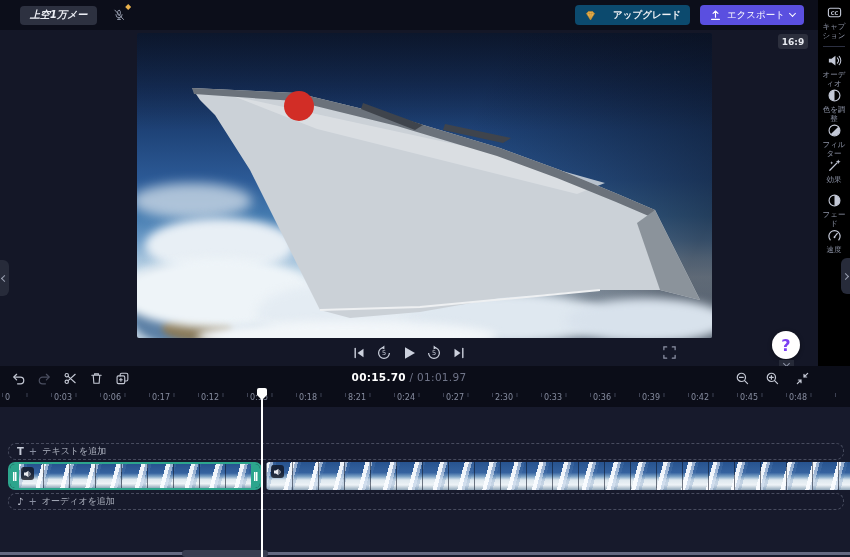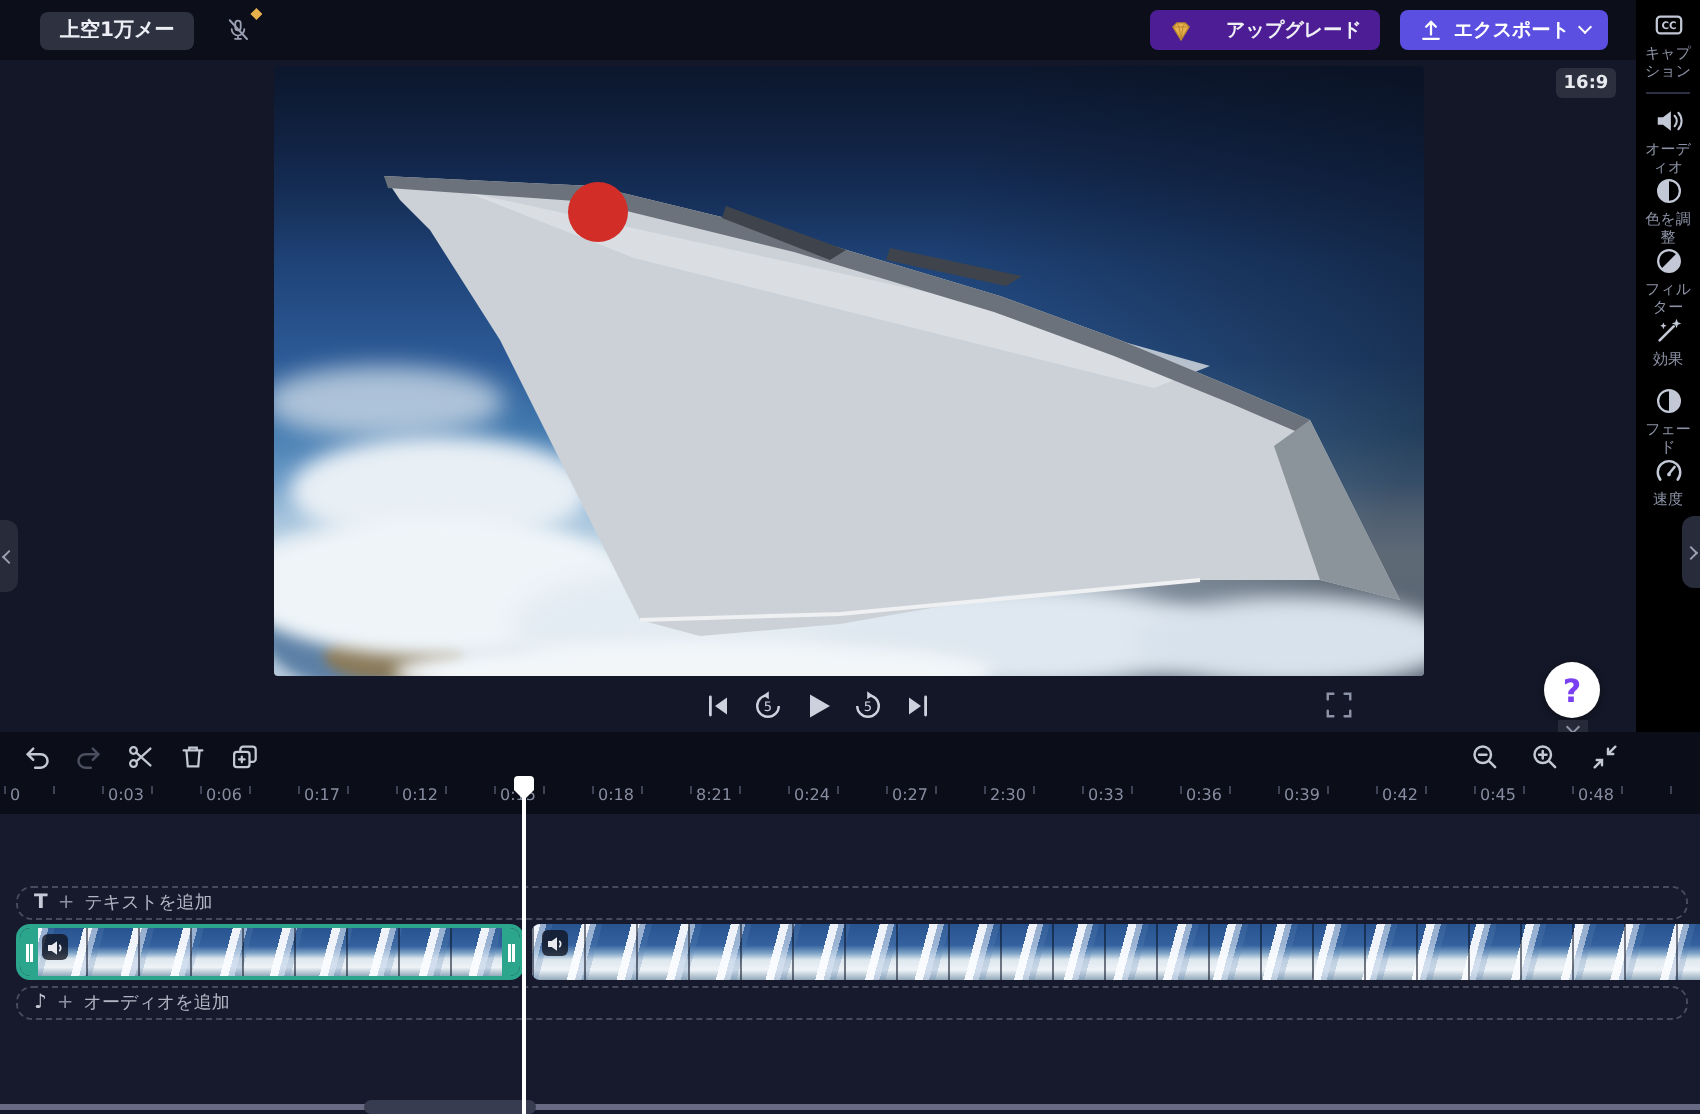--- a/index.html
+++ b/index.html
@@ -1,26 +1,26 @@
 <!DOCTYPE html>
 <html><head>
 <meta charset="utf-8">
 <style>
   html,body{margin:0;padding:0;background:#0c0e1a;}
   *{box-sizing:border-box;font-family:"DejaVu Sans","Liberation Sans",sans-serif;}
   .app{position:relative;width:850px;height:557px;background:#0c0e1a;overflow:hidden;color:#e8eaf0;user-select:none;}
 
   
   .topbar{position:absolute;left:0;top:0;width:818px;height:30px;display:flex;align-items:center;padding:0 14px 0 20px;gap:10px;background:#0c0e1a;z-index:5;}
-  .title-btn{height:19px;padding:0 10px;border:none;border-radius:4px;background:#2d3140;color:#eceef4;font-size:10px;font-weight:bold;display:flex;align-items:center;cursor:pointer;}
+  .title-btn{height:19px;padding:0 10px;border:none;border-radius:4px;background:#2d3140;color:#eceef4;font-size:10px;font-weight:bold;display:flex;align-items:center;cursor:pointer;font-style:italic;}
   .mic-btn{position:relative;width:24px;height:22px;background:transparent;border:none;color:#9aa0b2;display:flex;align-items:center;justify-content:center;cursor:pointer;}
   .badge-dot{position:absolute;right:0;top:0;width:6px;height:6px;background:#e9b14d;clip-path:polygon(50% 0,100% 50%,50% 100%,0 50%);}
   .spacer{flex:1;}
-  .upgrade-btn{height:20px;padding:0 9px;border:none;border-radius:4px;background:#4c1d95;color:#f0f1f5;font-size:9.5px;font-weight:bold;display:flex;align-items:center;gap:16px;cursor:pointer;}
-  .export-btn{height:20px;padding:0 9px;border:none;border-radius:4px;background:#5a4fe0;color:#fff;font-size:9.5px;font-weight:bold;display:flex;align-items:center;gap:5px;cursor:pointer;}
+  .upgrade-btn{height:20px;padding:0 9px;border:none;border-radius:4px;background:#0c4a6e;color:#f0f1f5;font-size:9.5px;font-weight:bold;display:flex;align-items:center;gap:16px;cursor:pointer;}
+  .export-btn{height:20px;padding:0 9px;border:none;border-radius:4px;background:#5a4fe0;color:#fff;font-size:9.5px;font-weight:normal;display:flex;align-items:center;gap:5px;cursor:pointer;}
   .chev{display:inline-block;width:5px;height:5px;border-right:1.5px solid currentColor;border-bottom:1.5px solid currentColor;}
   .chev.down{transform:rotate(45deg);margin-top:-3px;}
   .chev.left{border:none;border-left:1.5px solid currentColor;border-bottom:1.5px solid currentColor;transform:rotate(45deg);}
   .chev.right{border:none;border-right:1.5px solid currentColor;border-top:1.5px solid currentColor;transform:rotate(45deg);}
 
   
   .sidebar{position:absolute;right:0;top:0;width:32px;height:366px;background:#000000;z-index:6;}
   .side-item{position:absolute;left:0;width:32px;display:flex;flex-direction:column;align-items:center;gap:2px;color:#c3c8d6;cursor:pointer;background:none;border:none;padding:0;}
   .side-item .lbl{font-size:7.5px;line-height:1.2;color:#8d93a6;text-align:center;width:30px;word-break:break-all;}
   .side-div{position:absolute;left:5px;width:22px;height:1px;background:#2c3042;}
@@ -282,20 +282,25 @@
             </svg>
         </button>
         <button class="tb-btn">
           <svg width="15" height="15" viewBox="0 0 16 16" fill="none" stroke="currentColor" stroke-width="1.2" stroke-linecap="round">
               <rect x="2.2" y="5.2" width="8.2" height="8.2" rx="1.4"></rect>
               <path d="M5.5 5.2V4a1.6 1.6 0 0 1 1.6-1.6h5A1.6 1.6 0 0 1 13.7 4v5a1.6 1.6 0 0 1-1.6 1.6h-1.3"></path>
               <path d="M4.8 9.3h3M6.3 7.8v3"></path>
             </svg>
         </button>
       </div>
+      <div class="time">
+        <span class="cur">00:15.70</span>
+        <span class="sep"> </span><span class="sep">/</span><span class="sep"> </span>
+        <span class="tot">01:01.97</span>
+      </div>
       <div class="zoom-group">
         <button class="tb-btn">
           <svg width="15" height="15" viewBox="0 0 16 16" fill="none" stroke="currentColor" stroke-width="1.3" stroke-linecap="round">
               <circle cx="6.8" cy="6.8" r="4.4"></circle>
               <path d="M10.2 10.2l3.2 3.2M4.8 6.8h4"></path>
             </svg>
         </button>
         <button class="tb-btn">
           <svg width="15" height="15" viewBox="0 0 16 16" fill="none" stroke="currentColor" stroke-width="1.3" stroke-linecap="round">
               <circle cx="6.8" cy="6.8" r="4.4"></circle>

